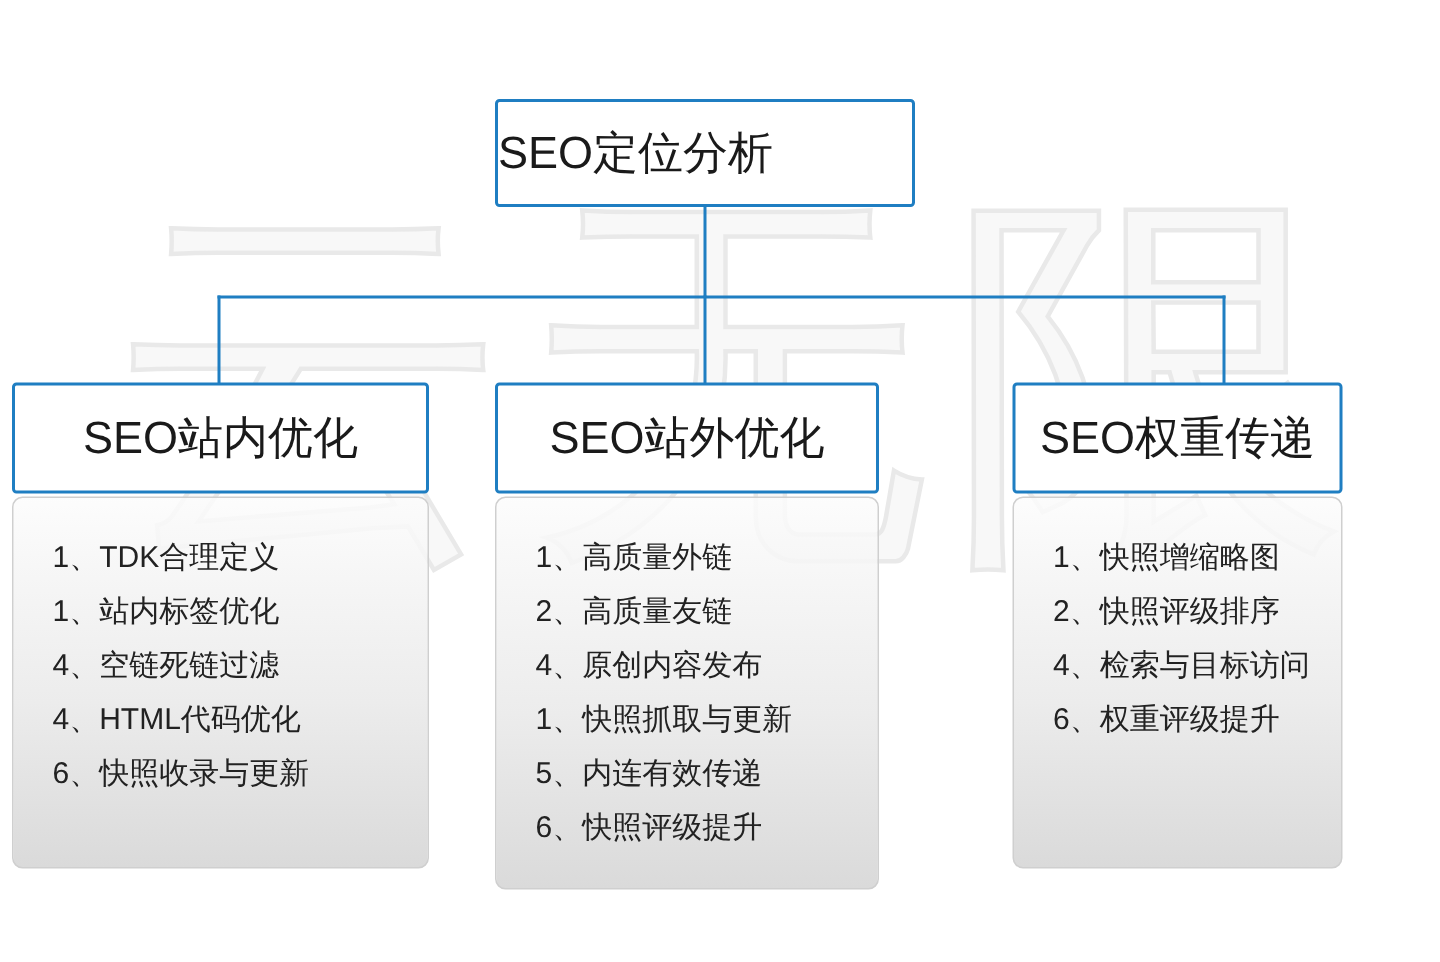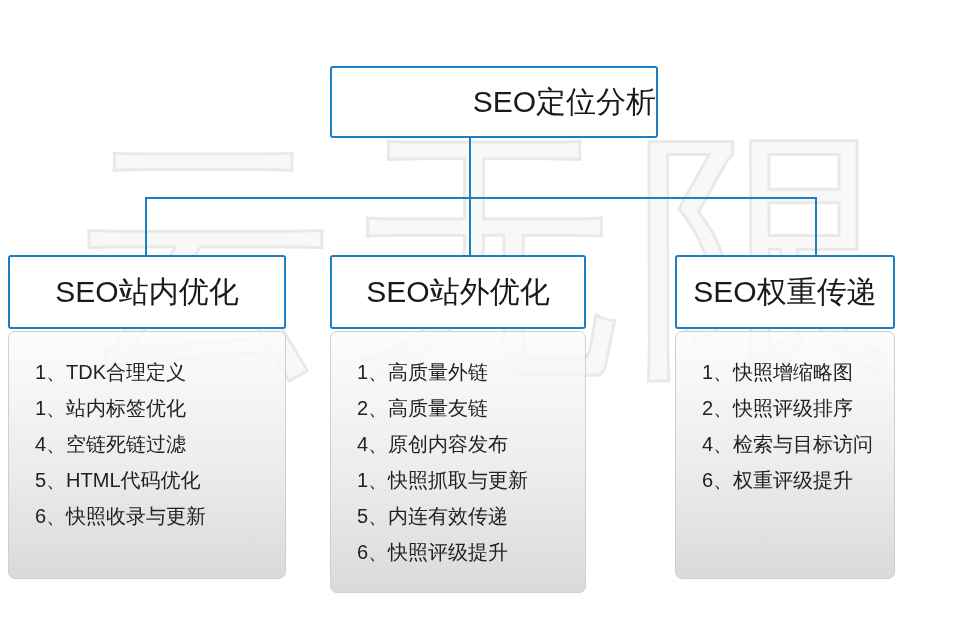--- a/index.html
+++ b/index.html
@@ -39,28 +39,28 @@
   .line.v-root   { left: 469px; top: 138px; width: 2px;  height: 60px; }
   .line.h-main   { left: 145px; top: 197px; width: 672px; height: 2px; }
   .line.v-left   { left: 145px; top: 197px; width: 2px;  height: 60px; }
   .line.v-mid    { left: 469px; top: 197px; width: 2px;  height: 60px; }
   .line.v-right  { left: 815px; top: 197px; width: 2px;  height: 60px; }
 
   
   .root-box {
     position: absolute;
     left: 330px; top: 66px;
-    width: 328px; height: 72px;
+    width: 280px; height: 72px;
     box-sizing: border-box;
     border: 2px solid #1f7ec2;
     border-radius: 3px;
     background: #ffffff;
     display: flex;
     align-items: center;
-    justify-content: flex-end;
+    justify-content: flex-start;
     font-size: 30px;
     font-weight: 500;
     z-index: 2;
   }
 
   
   .col {
     position: absolute;
     top: 255px;
     z-index: 2;
@@ -117,21 +117,21 @@
   </div>
 
   <div class="col col-left">
     <div class="branch-header">
       <span>SEO站内优化</span>
     </div>
     <div class="branch-panel">
       <div class="panel-item">1、TDK合理定义</div>
       <div class="panel-item">1、站内标签优化</div>
       <div class="panel-item">4、空链死链过滤</div>
-      <div class="panel-item">5、HTML代码优化</div>
+      <div class="panel-item">4、HTML代码优化</div>
       <div class="panel-item">6、快照收录与更新</div>
     </div>
   </div>
 
   <div class="col col-mid">
     <div class="branch-header">
       <span>SEO站外优化</span>
     </div>
     <div class="branch-panel">
       <div class="panel-item">1、高质量外链</div>

